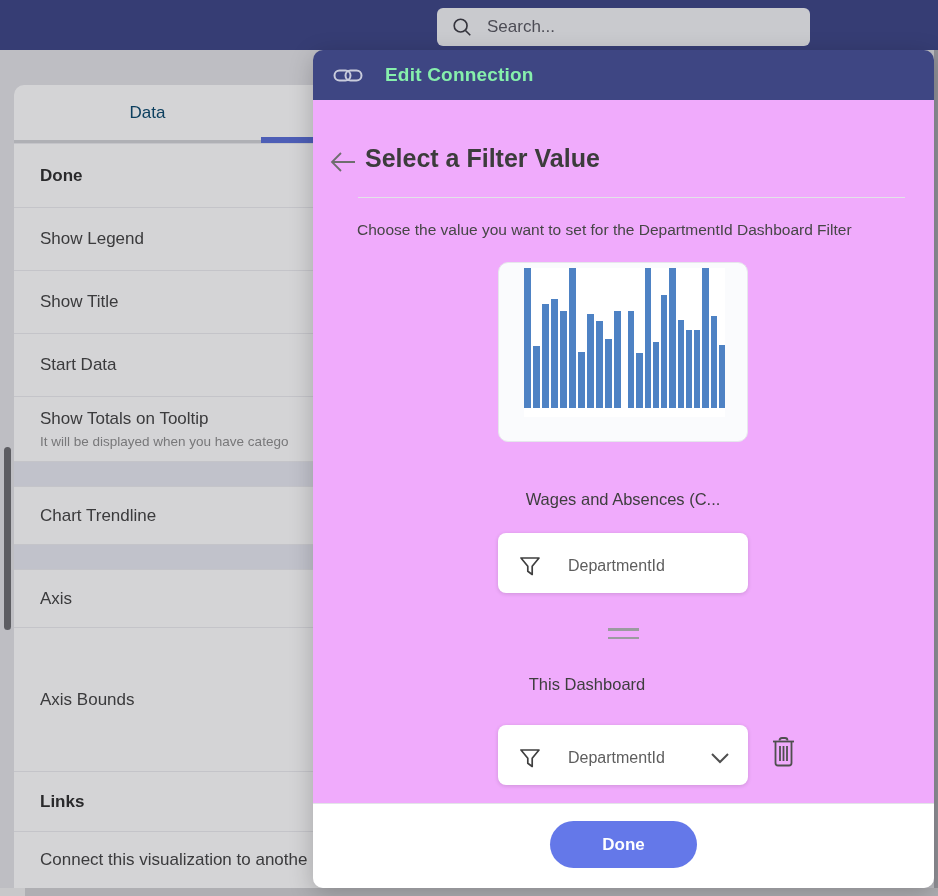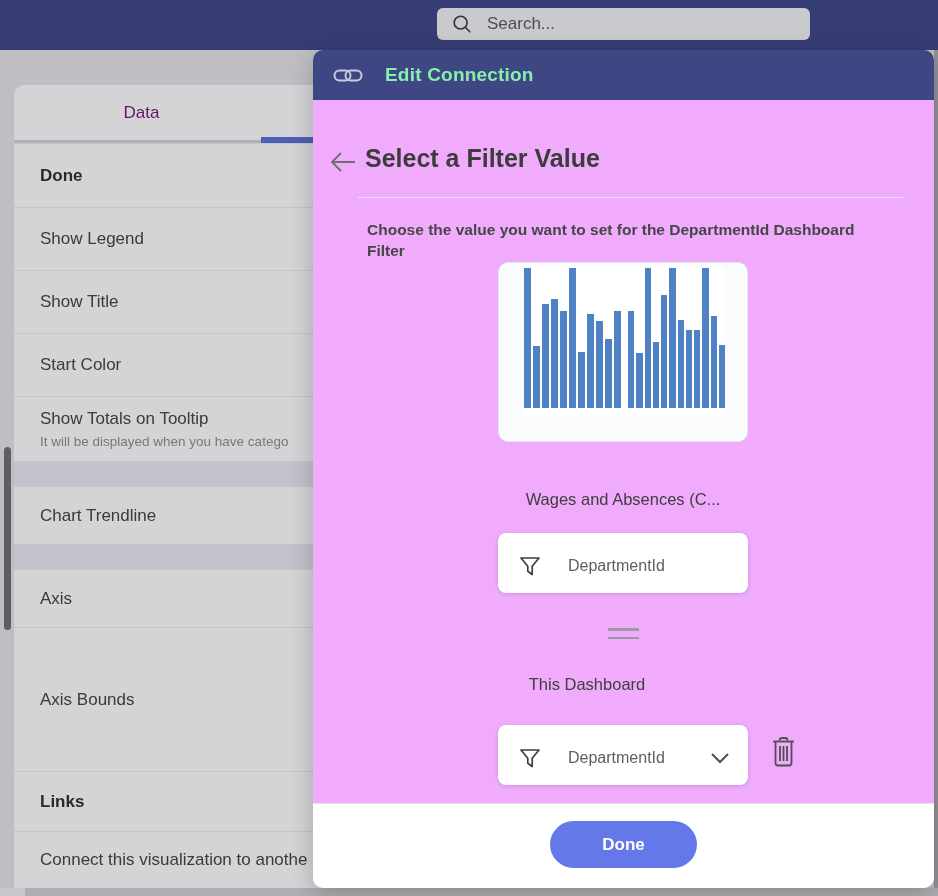--- a/index.html
+++ b/index.html
@@ -8,33 +8,33 @@
     position:relative; overflow:hidden;
     font-family:"Liberation Sans", sans-serif;
     background:#E4E4E8;
     --topbar:#3F4788; --modal-header:#3E4683; --accent:#5B6FD8;
     --done:#6478E9; --bar:#4E82C4;
   }
 
   
   .topbar { position:absolute; left:0; top:0; width:938px; height:50px;
     background:var(--topbar); z-index:1; }
-  .searchbox { position:absolute; left:437px; top:8px; width:373px; height:32px;
+  .searchbox { position:absolute; left:437px; top:8px; width:373px; height:38px;
     background:#F2F3F6; border-radius:6px; display:flex; align-items:center;
     padding:0 14px; gap:14px; }
   .searchbox svg { flex:0 0 auto; }
   .search-ph { color:#5A5A62; font-size:17px; }
 
   
   .sidepanel { position:absolute; left:14px; top:85px; width:560px; height:803px;
     background:#FFFFFF; border-top-left-radius:10px; overflow:hidden; z-index:1; }
   .tabbar { position:relative; height:58px; border-bottom:3px solid #D2D3D7; }
-  .tab { position:absolute; left:4px; top:0; width:247px; height:55px;
+  .tab { position:absolute; left:10px; top:0; width:247px; height:55px;
     display:flex; align-items:center; justify-content:center;
-    font-size:17px; color:#701a75; }
+    font-size:17px; color:#0c4a6e; }
   .tab-indicator { position:absolute; left:247px; bottom:-3px; height:6px;
     right:0; background:var(--accent); }
   .srow { position:relative; border-top:1px solid #ECECEF;
     display:flex; flex-direction:column; justify-content:center;
     padding:0 0 0 26px; background:#FFFFFF; }
   .srow:first-of-type { border-top:none; }
   .srow .lbl { font-size:17px; color:#454545; white-space:nowrap; }
   .srow.strong .lbl { font-weight:700; color:#303030; }
   .srow .sub { font-size:13.5px; color:#8F8F8F; margin-top:5px; white-space:nowrap; }
   .sgap { height:25px; background:#E8EAF2; border-top:1px solid #ECECEF; }
@@ -62,22 +62,22 @@
     align-items:center; padding:0 20px; gap:22px; flex:0 0 auto; }
   .modal-title { color:#86efac; font-size:19px; font-weight:700; letter-spacing:.2px;text-align:center; }
   .modal-body { position:relative; flex:1 1 auto; background:#f0abfc; }
 
   .back-btn { position:absolute; left:12px; top:46px; width:36px; height:32px;
     display:flex; align-items:center; justify-content:center; cursor:pointer; }
   .heading { position:absolute; left:52px; top:44px; font-size:25px;
     font-weight:700; color:#3C3C3C; }
   .hdivider { position:absolute; left:45px; top:97px; width:547px; height:1px;
     background:#E2E3E7; }
-  .desc { position:absolute; left:54px; top:119px; width:515px;
-    font-size:15.5px; line-height:21px; color:#464646;font-weight:bold; }
+  .desc { position:absolute; left:44px; top:119px; width:515px;
+    font-size:15.5px; line-height:21px; color:#464646; }
 
   .chart-card { position:absolute; left:185px; top:162px; width:250px; height:180px;
     background:#FAFBFD; border:1px solid #E6E7EC; border-radius:10px;
     padding:5px 22px 24px 25px; }
   .chart-plot { width:100%; height:100%; background:#FFFFFF; display:flex;
     gap:7px; padding-bottom:9px; }
   .bar-group { flex:1 1 0; display:flex; align-items:flex-end; gap:2px; }
   .bar { flex:1 1 0; background:var(--bar); }
 
   .src-label { position:absolute; left:185px; top:390px; width:250px;
@@ -125,21 +125,21 @@
   <div class="srow strong h64">
       <span class="lbl">Done</span>
     </div>
   <div class="srow h63">
       <span class="lbl">Show Legend</span>
     </div>
   <div class="srow h63">
       <span class="lbl">Show Title</span>
     </div>
   <div class="srow h63">
-      <span class="lbl">Start Color</span>
+      <span class="lbl">Start Data</span>
     </div>
   <div class="srow h65">
     <span class="lbl">Show Totals on Tooltip</span>
     <span class="sub">It will be displayed when you have catego</span>
   </div>
   <div class="sgap"></div>
   <div class="srow h58">
       <span class="lbl">Chart Trendline</span>
     </div>
   <div class="sgap"></div>

